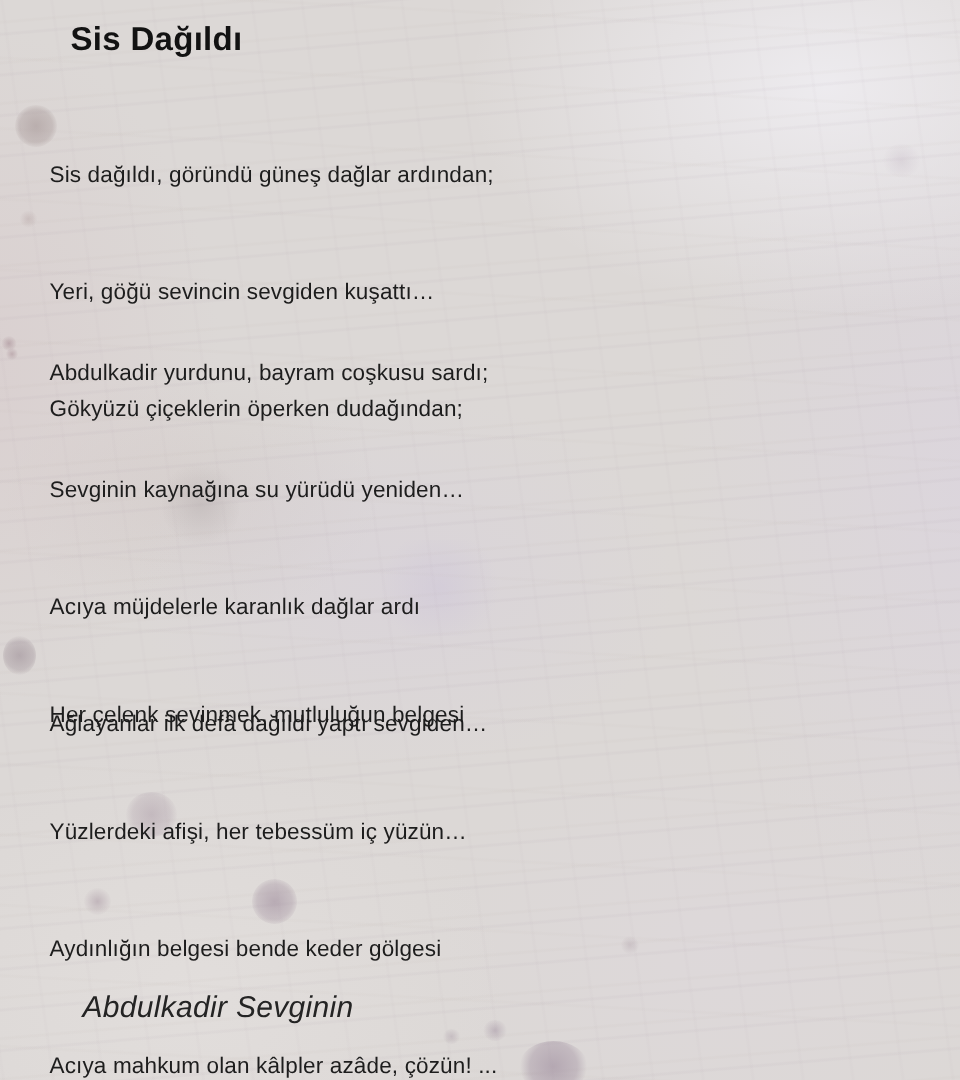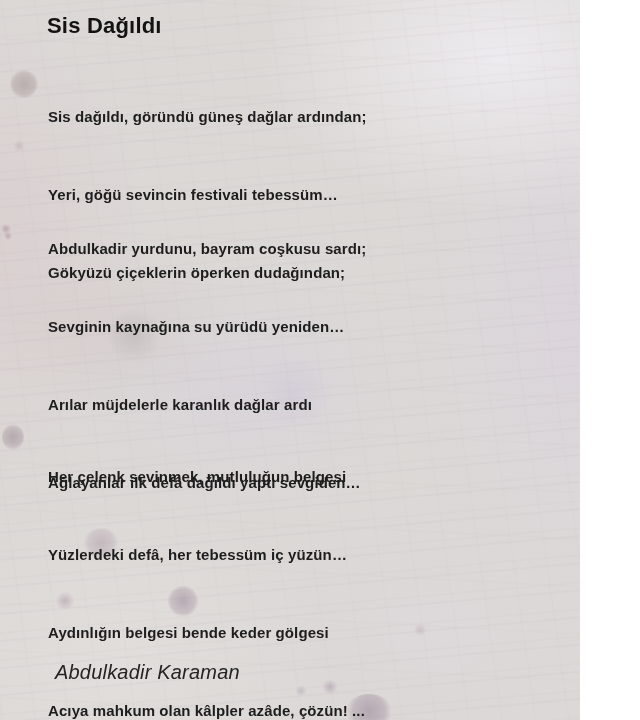--- a/index.html
+++ b/index.html
@@ -3,21 +3,21 @@
 <meta charset="utf-8">
 <style>
   * { margin: 0; padding: 0; box-sizing: border-box; }
   html, body { width: 640px; height: 720px; }
   body {
     font-family: "Liberation Sans", "DejaVu Sans", sans-serif;
     overflow: hidden;
   }
   .page {
     position: relative;
-    width: 580px;
+    width: 640px;
     height: 720px;
     overflow: hidden;
     background-color: #dcd8d6;
     background-image:
       radial-gradient(ellipse 340px 220px at 86% 8%,  rgba(238,236,240,0.95) 0%, rgba(238,236,240,0) 70%),
       radial-gradient(ellipse 300px 420px at 103% 45%, rgba(219,211,226,0.55) 0%, rgba(219,211,226,0) 70%),
       radial-gradient(ellipse 260px 180px at 42% 54%,  rgba(214,206,222,0.40) 0%, rgba(214,206,222,0) 70%),
       radial-gradient(ellipse 240px 320px at -4% 34%,  rgba(215,200,202,0.55) 0%, rgba(215,200,202,0) 72%),
       radial-gradient(ellipse 300px 240px at 20% 92%,  rgba(228,224,222,0.70) 0%, rgba(228,224,222,0) 70%),
       radial-gradient(ellipse 280px 200px at 75% 88%,  rgba(222,216,220,0.60) 0%, rgba(222,216,220,0) 70%),
@@ -64,22 +64,22 @@
   .b13 { left: 414px; top: 624px; width: 12px; height: 12px; background: radial-gradient(circle, rgba(166,150,160,0.32) 0%, rgba(166,150,160,0) 75%); }
   .b14 { left: 588px; top: 96px;  width: 26px; height: 22px; background: radial-gradient(circle, rgba(196,184,196,0.35) 0%, rgba(196,184,196,0) 75%); }
   .b15 { left: 248px; top: 360px; width: 90px; height: 64px; border-radius: 30%; background: radial-gradient(circle, rgba(198,188,216,0.30) 0%, rgba(198,188,216,0) 72%); }
 
   .title {
     position: absolute; left: 47px; top: 13px;
     font-size: 22px; font-weight: bold; color: #121212;
     letter-spacing: 0.2px;
   }
   .stanza {
-    position: absolute; left: 48px;
-    font-size: 15px; font-weight: bold; color: #1d1d1d;
+    position: absolute; left: 33px;
+    font-size: 15px; font-weight: normal; color: #1d1d1d;
     line-height: 26px; letter-spacing: 0.1px;
     white-space: pre;
   }
   .stanza-1 { top: 52px; }
   .stanza-2 { top: 184px; }
   .stanza-3 { top: 412px; }
   .author {
     position: absolute; left: 55px; top: 661px;
     font-size: 20px; font-style: italic; color: #242424;
     letter-spacing: 0.2px;
@@ -106,33 +106,33 @@
   <div class="blot b11"></div>
   <div class="blot b12"></div>
   <div class="blot b13"></div>
   <div class="blot b14"></div>
   <div class="blot b15"></div>
 
   <h1 class="title">Sis Dağıldı</h1>
 
   <div class="stanza stanza-1">
     <div class="line">Sis dağıldı, göründü güneş dağlar ardından;</div>
-    <div class="line">Yeri, göğü sevincin festivali tebessüm…</div>
+    <div class="line">Yeri, göğü sevincin sevgiden kuşattı…</div>
     <div class="line">Gökyüzü çiçeklerin öperken dudağından;</div>
   </div>
 
   <div class="stanza stanza-2">
     <div class="line">Abdulkadir yurdunu, bayram coşkusu sardı;</div>
     <div class="line">Sevginin kaynağına su yürüdü yeniden…</div>
-    <div class="line">Arılar müjdelerle karanlık dağlar ardı</div>
+    <div class="line">Acıya müjdelerle karanlık dağlar ardı</div>
     <div class="line">Ağlayanlar ilk defâ dağıldı yaptı sevgiden…</div>
   </div>
 
   <div class="stanza stanza-3">
     <div class="line">Her çelenk sevinmek, mutluluğun belgesi</div>
-    <div class="line">Yüzlerdeki defâ, her tebessüm iç yüzün…</div>
+    <div class="line">Yüzlerdeki afişi, her tebessüm iç yüzün…</div>
     <div class="line">Aydınlığın belgesi bende keder gölgesi</div>
     <div class="line">Acıya mahkum olan kâlpler azâde, çözün! ...</div>
   </div>
 
-  <div class="author">Abdulkadir Karaman</div>
+  <div class="author">Abdulkadir Sevginin</div>
 
 </div>
 
 </body></html>

